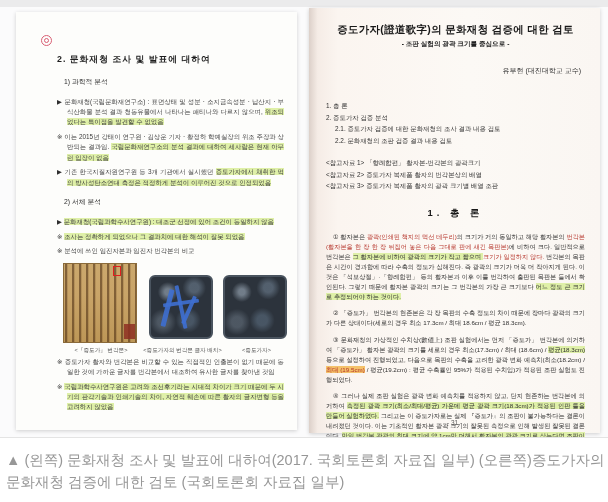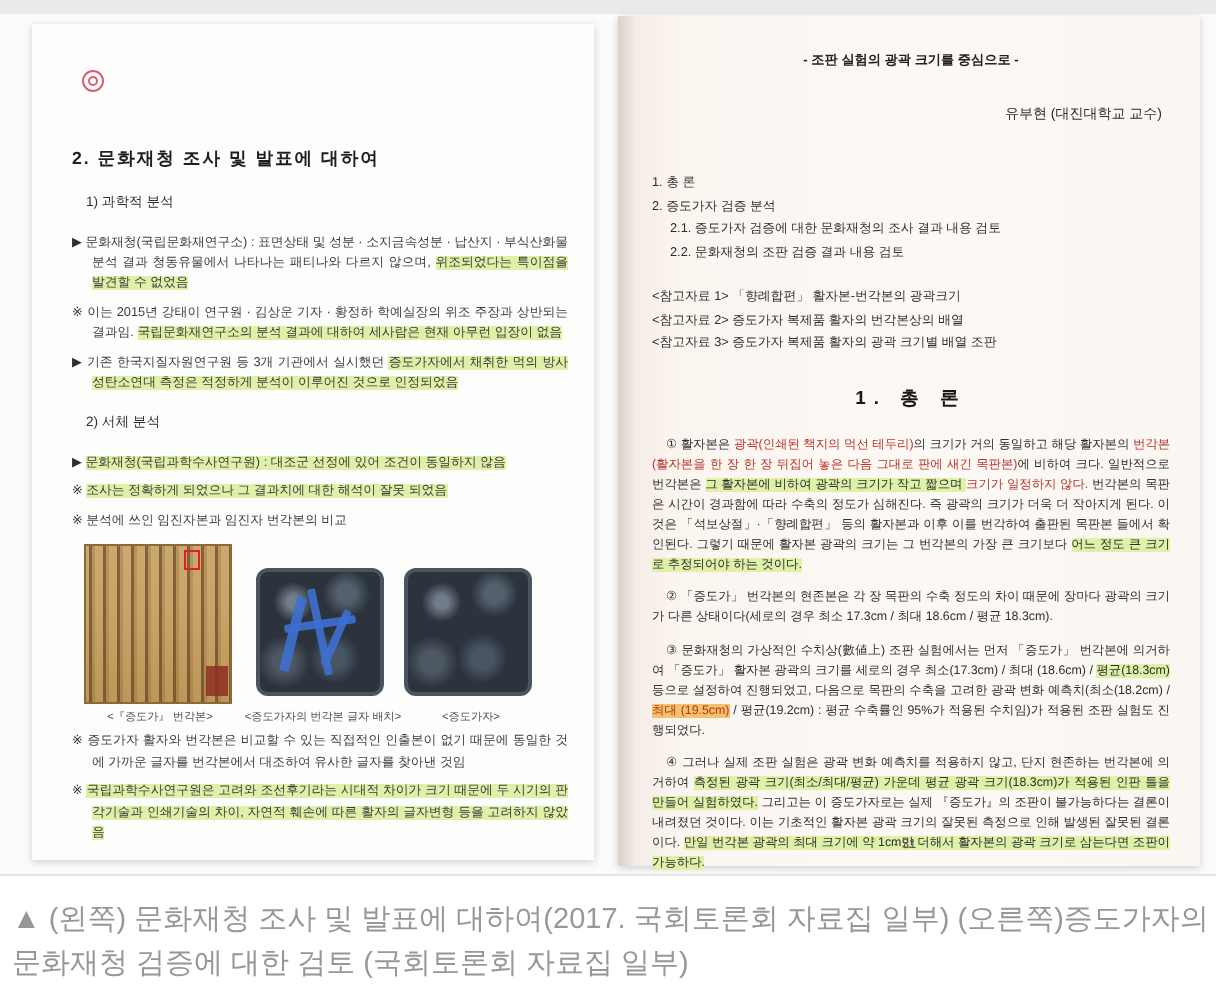--- a/index.html
+++ b/index.html
@@ -13,22 +13,22 @@
   .page { position:absolute; box-shadow:0 1px 4px rgba(0,0,0,0.18); }
   .page-left  { left:16px; top:12px; width:281px; height:418px; background:#fdfdfb; }
   .page-right { left:309px; top:8px; width:291px; height:425px;
                 background:linear-gradient(90deg,#dcd0c9 0,#f5ece6 3%,#fbf5f0 10%,#fcf9f5 55%,#faf6f2 100%); }
 
   
   .lp-stamp { position:absolute; left:25px; top:23px; width:9px; height:9px;
               border:1px solid #d95f74; border-radius:50%; }
   .lp-stamp::after { content:""; position:absolute; left:2px; top:2px; width:3px; height:3px;
               border:1px solid #d95f74; border-radius:50%; }
-  .lp-content { position:absolute; left:20px; right:13px; top:40px;
-                font-size:6.4px; line-height:1.6; color:#3c3c3c;margin-top:20px; }
+  .lp-content { position:absolute; left:41px; right:13px; top:40px;
+                font-size:6.4px; line-height:1.6; color:#3c3c3c; }
   .lp-heading { font-weight:bold; font-size:8.8px; letter-spacing:1px; color:#1f1f1f; margin-bottom:11px; }
   .lp-sub { font-size:6.8px; color:#2f2f2f; margin:9px 0 9px 7px; }
   .para { padding-left:10px; text-indent:-10px; margin-bottom:4.5px; text-align:justify; }
   .marker { color:#2f2f2f; }
   .hl { background:#dff0a8; }
   .red { color:#b5342a; }
   .orange { background:#f4c26b; color:#b5342a; }
 
   .lp-images { position:relative; height:94px; margin:5px 0 1px; }
   .img-manuscript { position:absolute; left:6px; top:1px; width:74px; height:80px;
@@ -112,20 +112,21 @@
         <div class="img-caption cap3">&lt;증도가자&gt;</div>
       </div>
 
       <div class="para"><span class="marker">※ </span><span>증도가자 활자와 번각본은 비교할 수 있는 직접적인 인출본이 없기 때문에 동일한 것에 가까운 글자를 번각본에서 대조하여 유사한 글자를 찾아낸 것임</span></div>
       <div class="para"><span class="marker">※ </span><span class="hl">국립과학수사연구원은 고려와 조선후기라는 시대적 차이가 크기 때문에 두 시기의 판각기술과 인쇄기술의 차이, 자연적 훼손에 따른 활자의 글자변형 등을 고려하지 않았음</span></div>
     </div>
   </div>
 
   <div class="page page-right">
     <div class="rp-content">
+      <div class="rp-title">증도가자(證道歌字)의 문화재청 검증에 대한 검토</div>
       <div class="rp-subtitle">- 조판 실험의 광곽 크기를 중심으로 -</div>
       <div class="rp-author">유부현 (대진대학교 교수)</div>
 
       <div class="rp-toc">
         <div>1. 총 론</div>
         <div>2. 증도가자 검증 분석</div>
         <div>2.1. 증도가자 검증에 대한 문화재청의 조사 결과 내용 검토</div>
         <div>2.2. 문화재청의 조판 검증 결과 내용 검토</div>
       </div>
 

